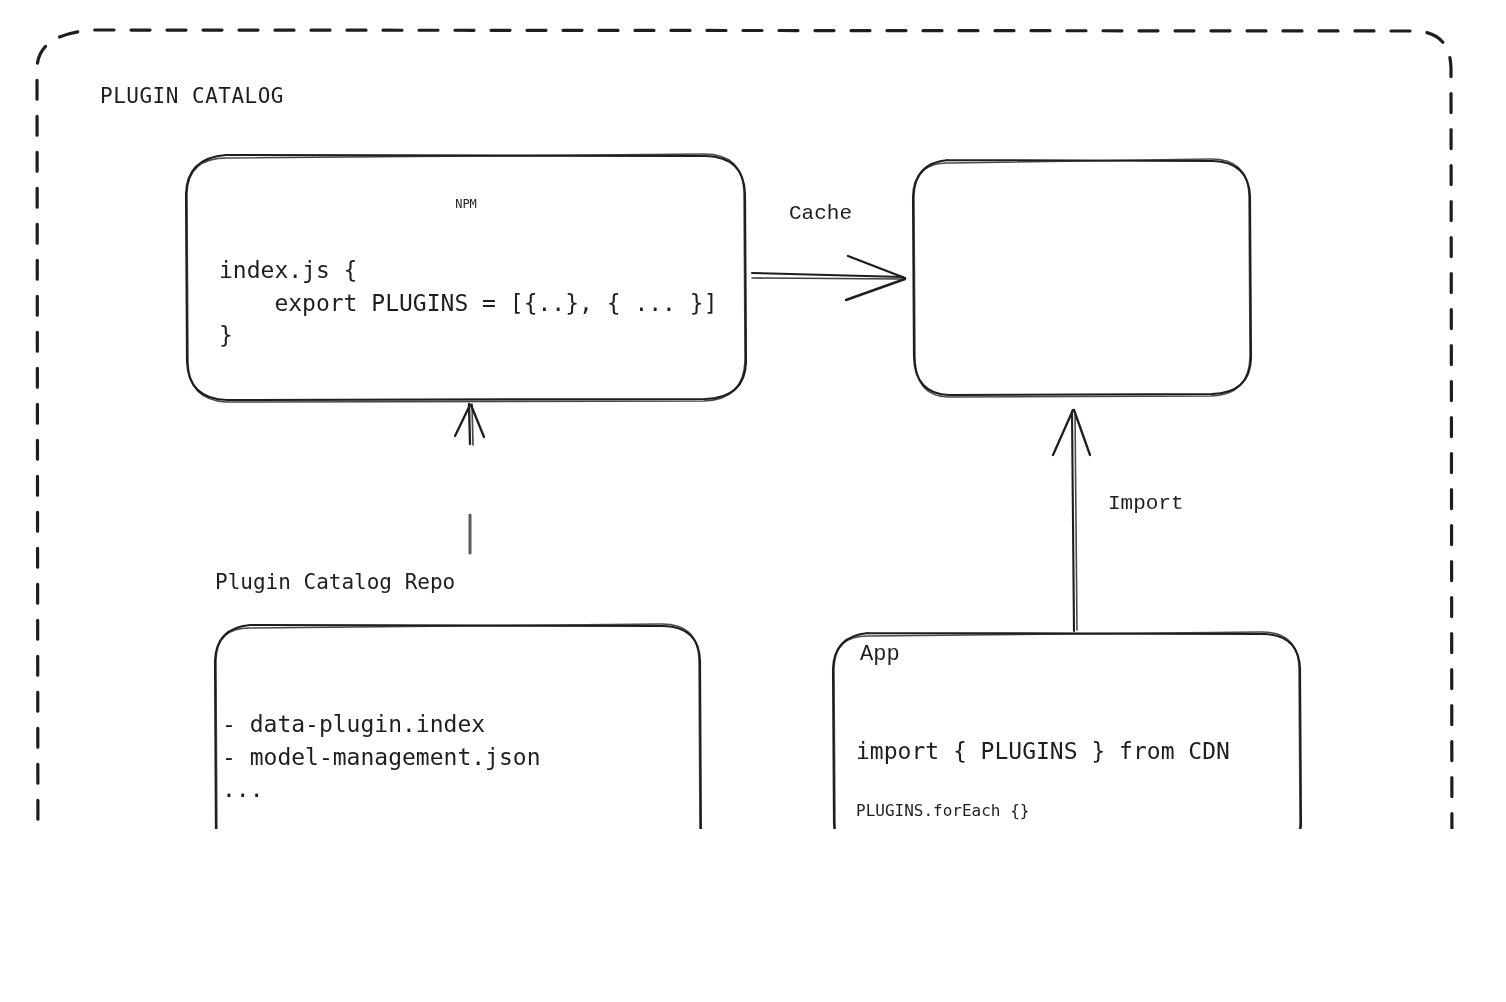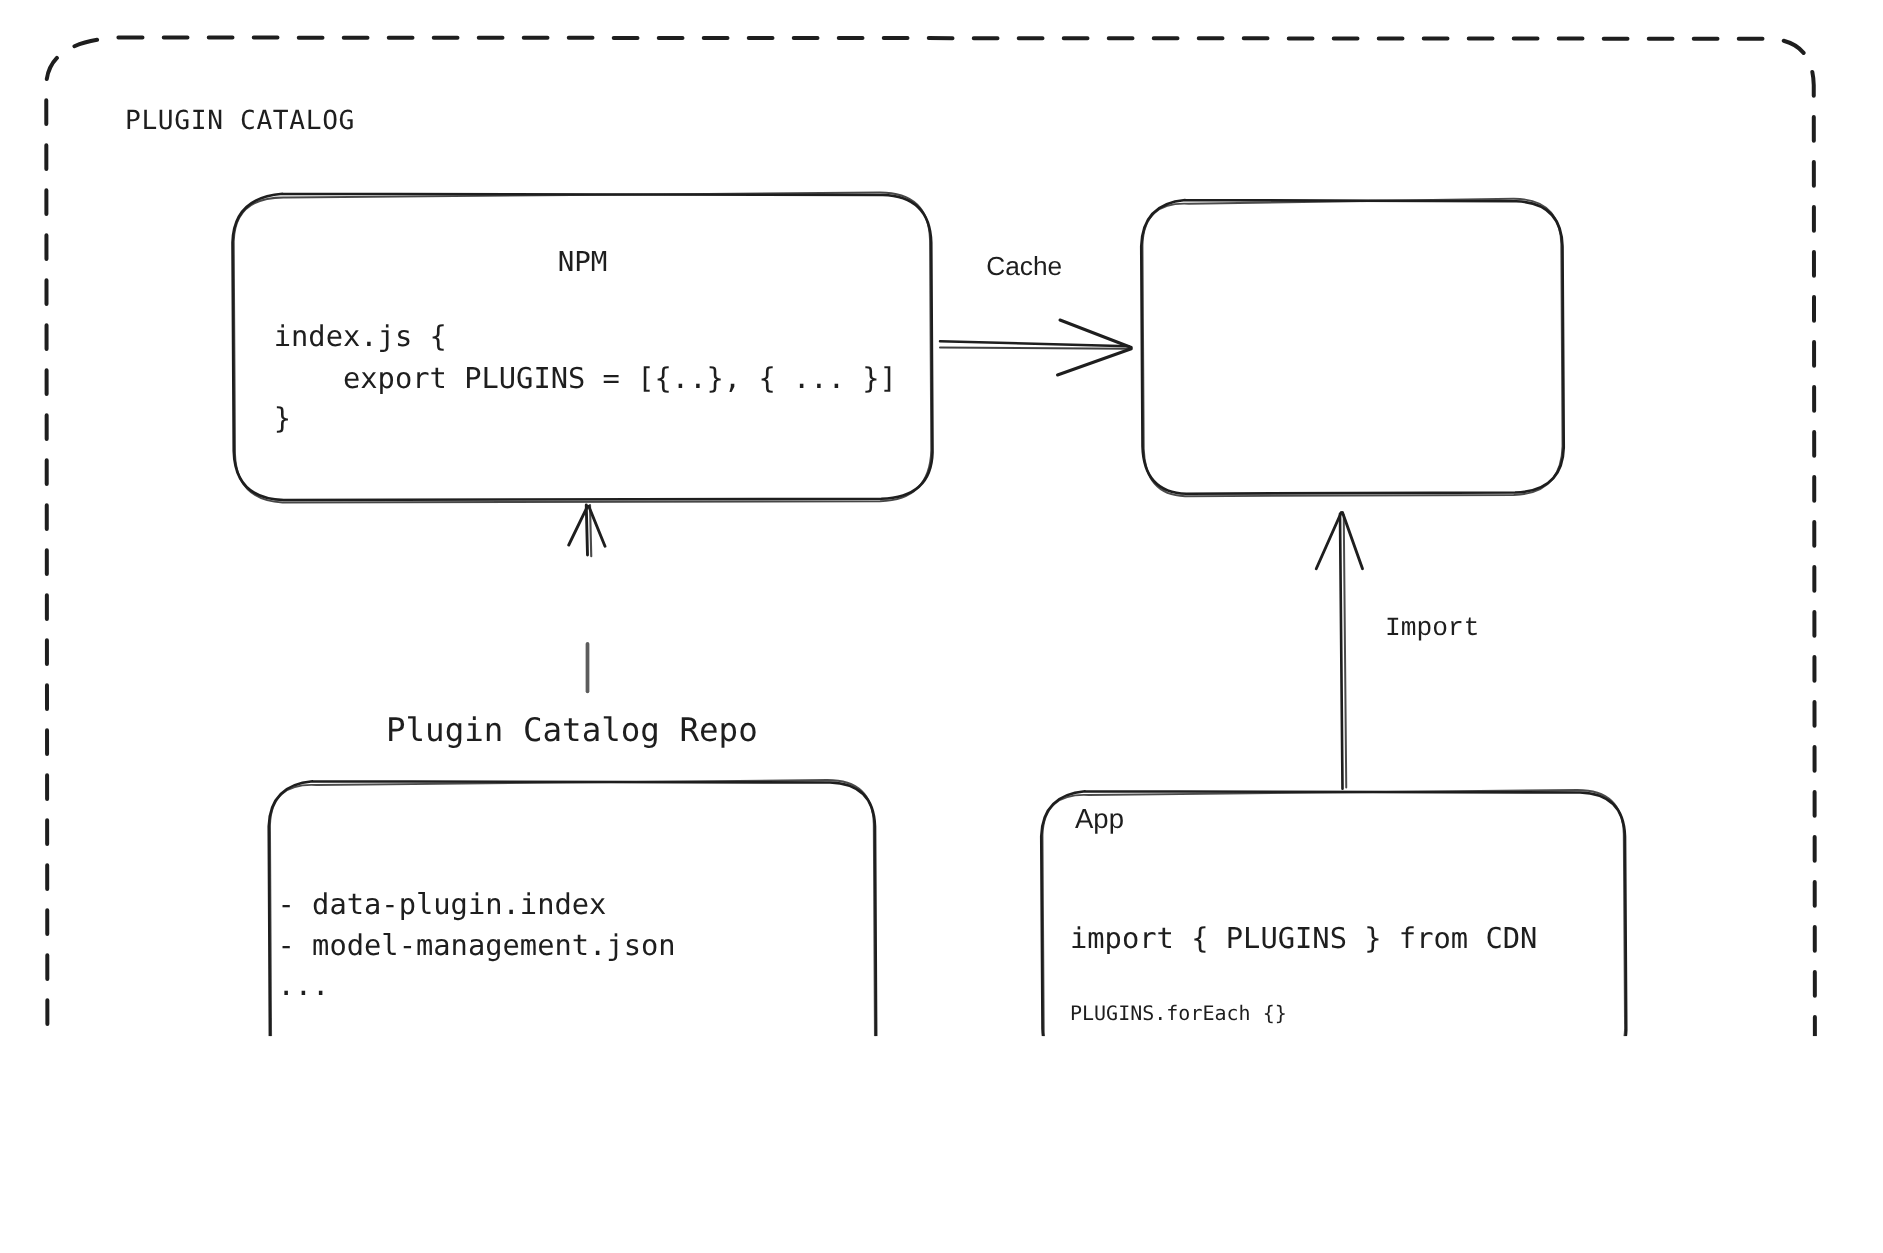--- a/index.html
+++ b/index.html
@@ -26,36 +26,36 @@
   .txt {
     position: absolute;
     color: #1e1e1e;
     white-space: pre;
     line-height: 1.38;
   }
   .mono {
     font-family: "DejaVu Sans Mono", monospace;
   }
   .sans {
-    font-family: Liberation Sans, sans-serif;
+    font-family: Liberation Mono, monospace;
   }
   
   #container-title {
     left: 100px;
     top: 82px;
     font-size: 21px;
     letter-spacing: 0.5px;
   }
   
   #npm-title {
     left: 186px;
     top: 196px;
     width: 560px;
     text-align: center;
-    font-size: 22px;
+    font-size: 12px;
   }
   #npm-code {
     left: 219px;
     top: 254px;
     font-size: 23px;
     line-height: 1.42;
   }
   
   #cdn-title {
     left: 913px;
@@ -77,22 +77,21 @@
     width: 260px;
     text-align: center;
     font-size: 21px;
     line-height: 1.45;
   }
   
   #repo-label {
     left: 215px;
     top: 568px;
     width: 485px;
-    text-align: center;
-    font-size: 26px;
+    font-size: 21px;
   }
   
   #repo-files {
     left: 222px;
     top: 708px;
     font-size: 23px;
     line-height: 1.42;
   }
   
   #import-label {

